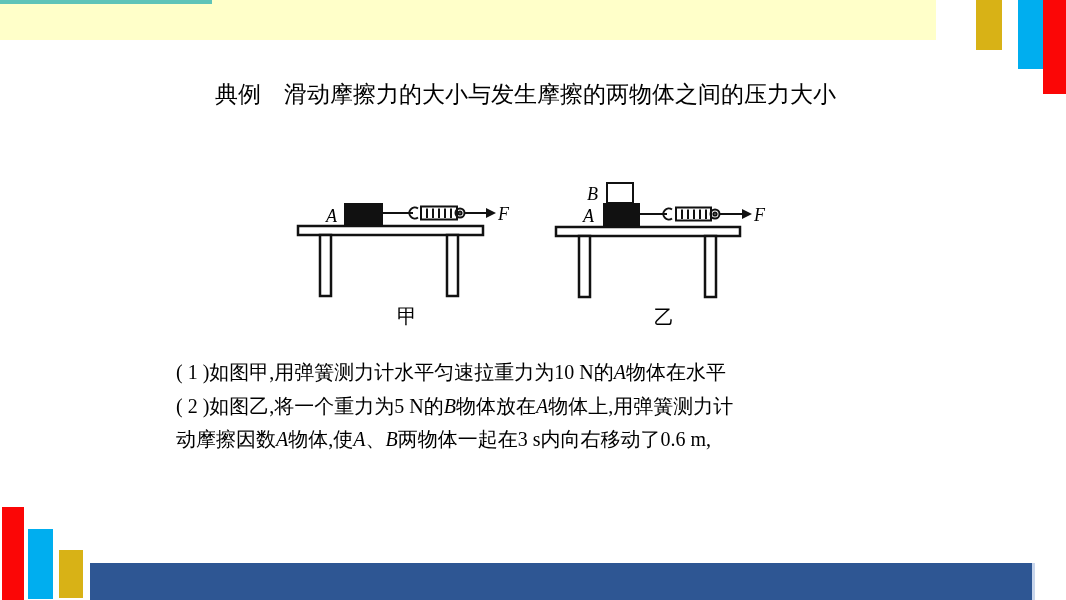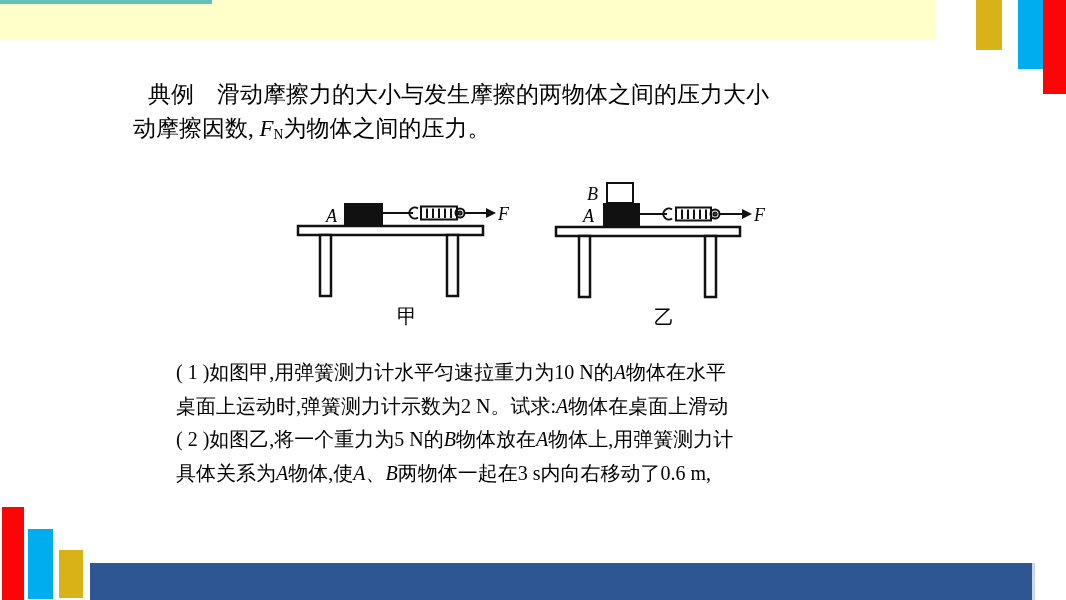--- a/index.html
+++ b/index.html
@@ -15,42 +15,41 @@
   .tr-gold{left:976px;top:0;width:26px;height:50px;background:var(--gold);}
   .tr-cyan{left:1018px;top:0;width:25px;height:69px;background:var(--cyan);}
   .tr-red{left:1043px;top:0;width:23px;height:94px;background:var(--red);}
   
   .bl-red{left:2px;top:507px;width:22px;height:93px;background:var(--red);}
   .bl-cyan{left:28px;top:529px;width:25px;height:70px;background:var(--cyan);}
   .bl-gold{left:59px;top:550px;width:24px;height:48px;background:var(--gold);}
   .bottom-navy{left:90px;top:563px;width:942px;height:37px;background:var(--navy);border-right:3px solid var(--navyedge);}
   
   .intro{left:133px;top:78px;width:770px;font-size:23px;line-height:33.5px;}
-  .intro .indent{padding-left:15px;}
+  .intro .indent{padding-left:15px;text-align:center;}
   
   .questions{left:176px;top:356px;width:760px;font-size:20px;line-height:33.6px;}
   .var{font-style:italic;}
   .sub{font-size:60%;font-style:normal;position:relative;top:0.28em;}
   
   svg text{font-family:"Liberation Serif","DejaVu Serif",serif;}
   .figlabel{font-style:italic;font-size:18px;}
   .caption{font-size:20px;}
 </style>
 </head>
 <body>
 
 <div class="abs top-cream"></div>
 <div class="abs teal-line"></div>
 <div class="abs tr-gold"></div>
 <div class="abs tr-cyan"></div>
 <div class="abs tr-red"></div>
 
 <div class="abs intro">
   <div class="indent"><span>典例　滑动摩擦力的大小与发生摩擦的两物体之间的压力大小</span></div>
-  <div><span>动摩擦因数, </span><span class="var">F</span><span class="sub">N</span><span>为物体之间的压力。</span></div>
 </div>
 
 <svg class="abs" style="left:290px;top:193px;" width="232" height="142" viewBox="0 0 232 142">
   <text class="figlabel" x="36" y="29">A</text>
   <rect x="54" y="10" width="39" height="24" fill="#111"></rect>
   <g stroke="#111" stroke-width="2" fill="none">
     <line x1="93" y1="20" x2="123" y2="20"></line>
     <path d="M 128 15.5 A 5.5 5.5 0 1 0 128 24.5"></path>
     <rect x="131" y="13.5" width="36" height="13" fill="#fff"></rect>
     <line x1="137" y1="15.5" x2="137" y2="25"></line>
@@ -99,21 +98,20 @@
   <g stroke="#111" stroke-width="2.5" fill="#fff">
     <rect x="8" y="49" width="184" height="9"></rect>
     <rect x="31" y="58" width="11" height="61"></rect>
     <rect x="157" y="58" width="11" height="61"></rect>
   </g>
   <text class="caption" x="106" y="146">乙</text>
 </svg>
 
 <div class="abs questions">
   <div><span>( 1 )如图甲,用弹簧测力计水平匀速拉重力为10 N的</span><span class="var">A</span><span>物体在水平</span></div>
-  <div><span>桌面上运动时,弹簧测力计示数为2 N。试求:</span><span class="var">A</span><span>物体在桌面上滑动</span></div>
   <div><span>( 2 )如图乙,将一个重力为5 N的</span><span class="var">B</span><span>物体放在</span><span class="var">A</span><span>物体上,用弹簧测力计</span></div>
-  <div><span>具体关系为</span><span class="var">A</span><span>物体,使</span><span class="var">A</span><span>、</span><span class="var">B</span><span>两物体一起在3 s内向右移动了0.6 m,</span></div>
+  <div><span>动摩擦因数</span><span class="var">A</span><span>物体,使</span><span class="var">A</span><span>、</span><span class="var">B</span><span>两物体一起在3 s内向右移动了0.6 m,</span></div>
 </div>
 
 <div class="abs bl-red"></div>
 <div class="abs bl-cyan"></div>
 <div class="abs bl-gold"></div>
 <div class="abs bottom-navy"></div>
 
 </body></html>

